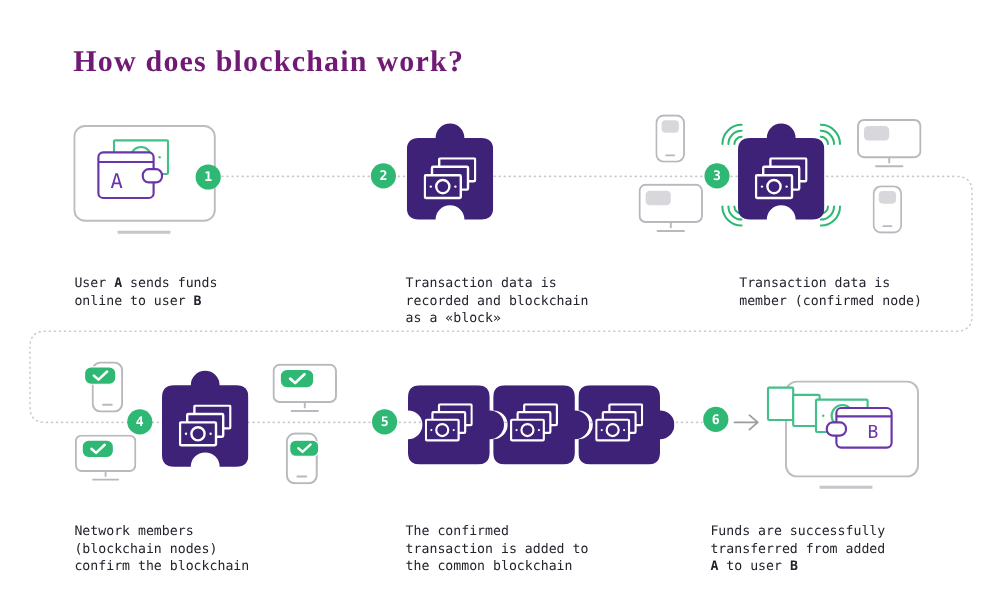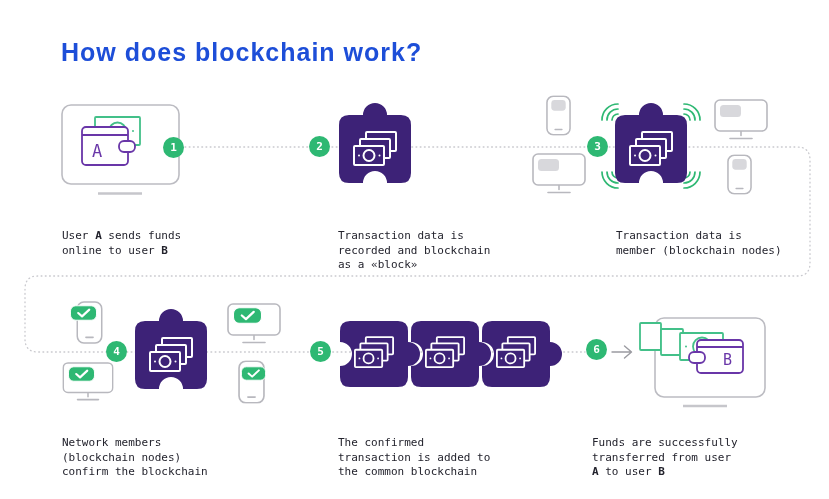--- a/index.html
+++ b/index.html
@@ -2,22 +2,22 @@
 <html><head>
 <meta charset="utf-8">
 <style>
   html,body{margin:0;padding:0;background:#ffffff;}
   .canvas{
     position:relative;width:829px;height:499px;background:#ffffff;overflow:hidden;
     font-family:"DejaVu Sans Mono",monospace;color:#20202a;
   }
   h1.title{
     position:absolute;left:61px;top:38px;margin:0;
-    font-size:25px;font-weight:700;letter-spacing:1px;color:#1d4ed8;
-    font-family:Liberation Sans, sans-serif;
+    font-size:25px;font-weight:700;letter-spacing:1px;color:#701a75;
+    font-family:Liberation Serif, serif;
     text-align:center;
   }
   .badge{
     position:absolute;width:21px;height:21px;border-radius:50%;
     background:#2eb873;color:#ffffff;font-size:11px;font-weight:700;
     display:flex;align-items:center;justify-content:center;z-index:6;
     font-family:"DejaVu Sans Mono",monospace;
   }
   .cap{
     position:absolute;font-size:11px;line-height:14.5px;color:#23232d;
@@ -147,21 +147,21 @@
     </svg>
     <svg class="gfx" style="left:532px;top:153px" width="54" height="42" viewBox="0 0 54 42">
       <use href="#monitor"></use>
         <rect x="6" y="6" width="21" height="12" rx="3.5" fill="#d8d8dc"></rect>
     </svg>
     <svg class="gfx" style="left:727px;top:153px" width="25" height="43" viewBox="0 0 26 42">
       <use href="#phone"></use>
         <rect x="5.5" y="5" width="15" height="11" rx="3.5" fill="#d8d8dc"></rect>
     </svg>
     <div class="badge" style="left:587px;top:136px">3</div>
-    <div class="cap" style="left:616px;top:204px"><div><span>Transaction data is</span></div><div><span>member (blockchain nodes)</span></div></div>
+    <div class="cap" style="left:616px;top:204px"><div><span>Transaction data is</span></div><div><span>member (confirmed node)</span></div></div>
   </div>
 
   <div class="step">
     <svg class="gfx" style="left:135px;top:301px" width="72" height="90">
         <use href="#puzzle-one"></use>
       </svg>
     <svg class="gfx" style="left:76px;top:301px" width="27" height="43" viewBox="0 0 26 42">
         <use href="#phone"></use>
       </svg>
     <svg class="chk" style="left:70px;top:305px" width="27" height="16">
@@ -218,16 +218,16 @@
       <circle cx="76" cy="31.5" r="1" fill="#43c089"></circle>
       <circle cx="107" cy="31.5" r="1" fill="#43c089"></circle>
       <g stroke="#6936a8" fill="#ffffff" stroke-width="1.8">
         <rect x="87" y="25" width="46" height="33" rx="4"></rect>
         <path d="M 87 32 L 133 32" fill="none"></path>
         <rect x="79" y="37" width="16" height="11" rx="5"></rect>
       </g>
       <text x="113" y="50" font-size="15" fill="#6936a8">B</text>
     </svg>
     <div class="badge" style="left:586px;top:339px">6</div>
-    <div class="cap" style="left:592px;top:411px"><div><span>Funds are successfully</span></div><div><span>transferred from user</span></div><div><span class="bold">A</span><span> to user </span><span class="bold">B</span></div></div>
+    <div class="cap" style="left:592px;top:411px"><div><span>Funds are successfully</span></div><div><span>transferred from added</span></div><div><span class="bold">A</span><span> to user </span><span class="bold">B</span></div></div>
   </div>
 
 </div>
 
 </body></html>

